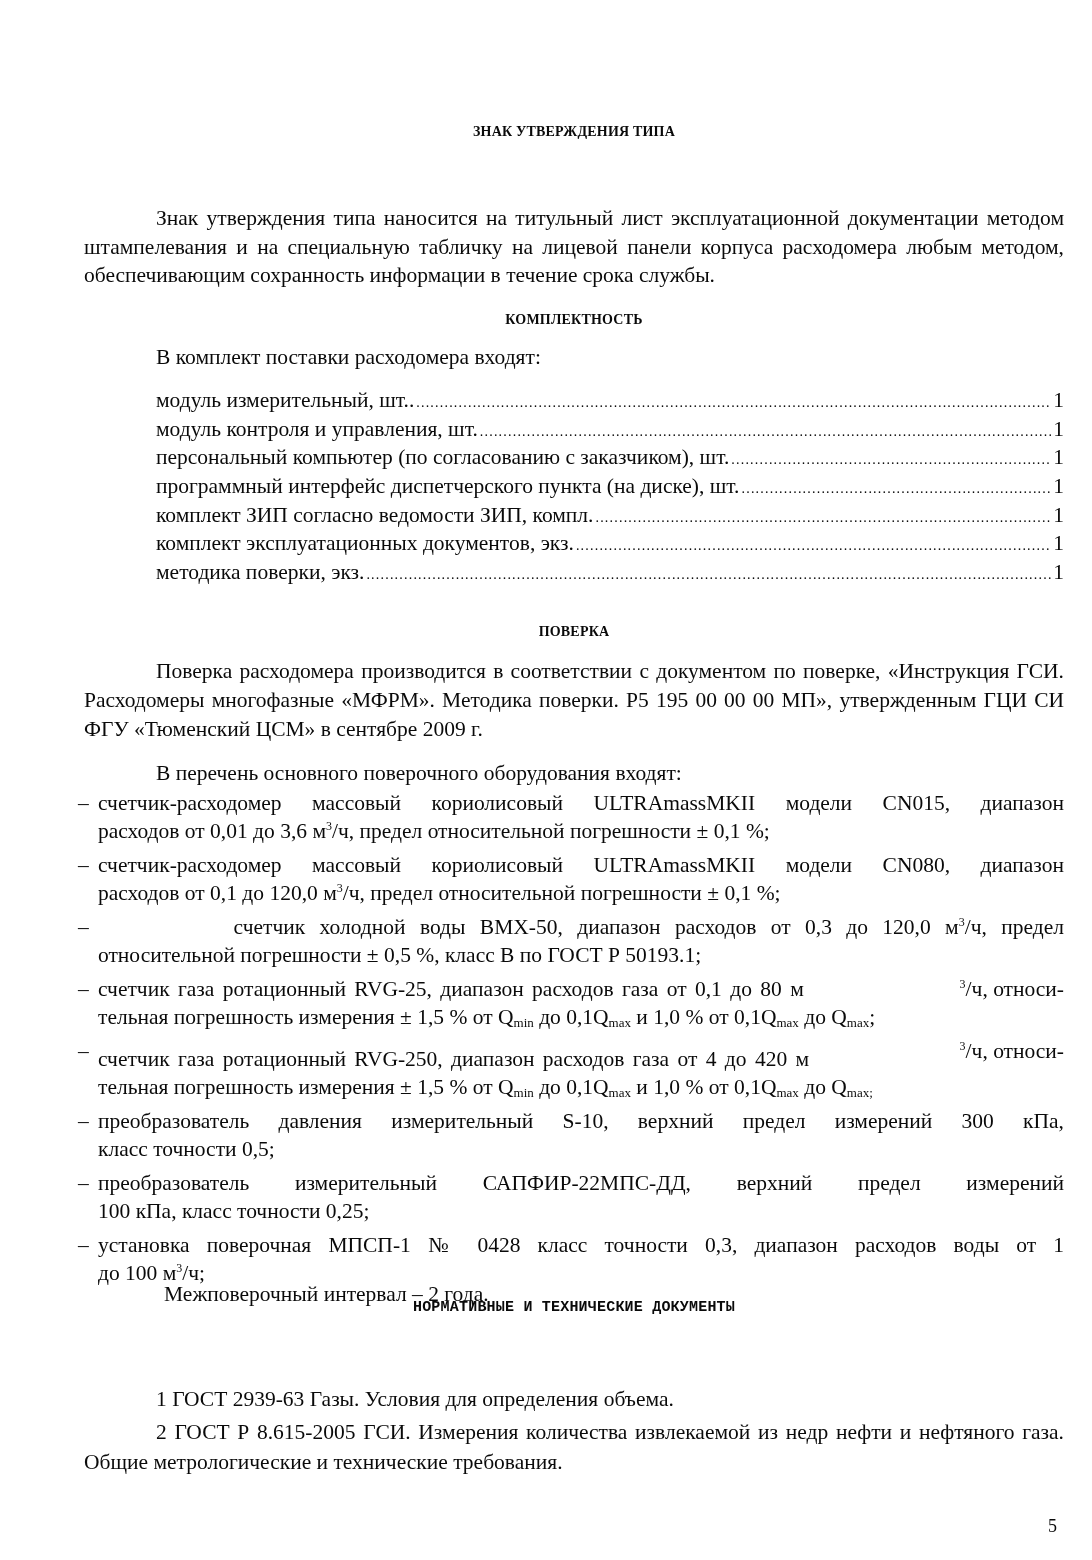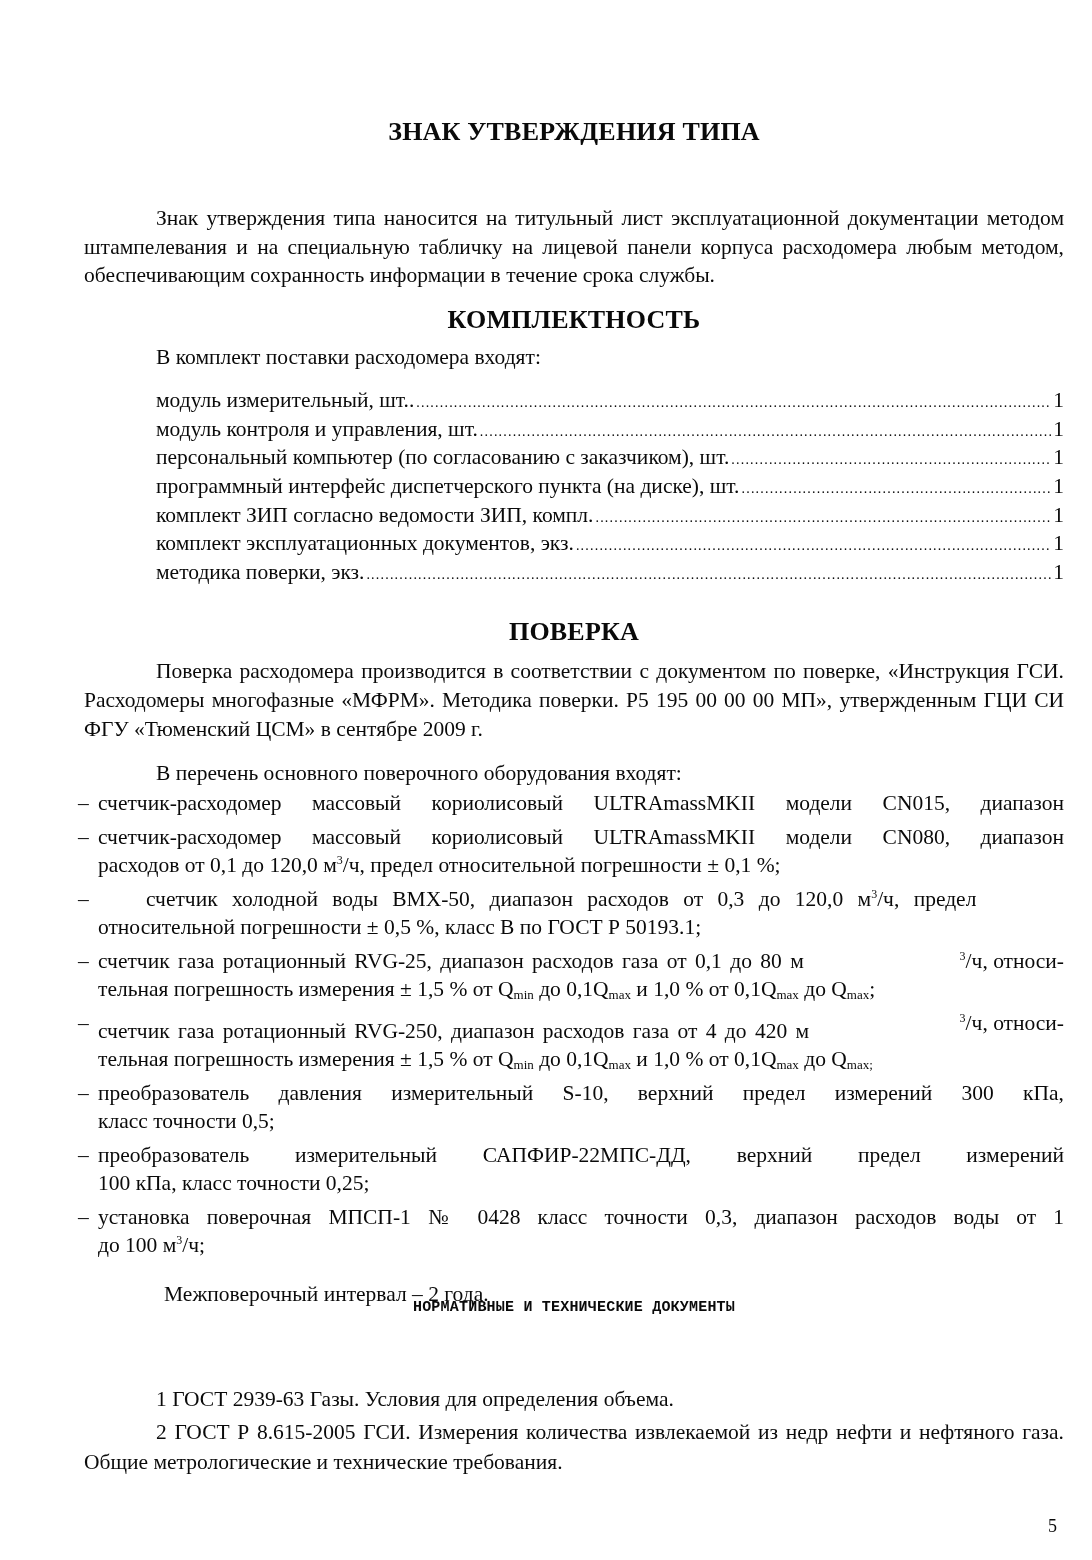--- a/index.html
+++ b/index.html
@@ -5,21 +5,21 @@
   html, body { margin: 0; padding: 0; background: #ffffff; }
   body {
     width: 1092px; height: 1560px; position: relative; overflow: hidden;
     font-family: "Liberation Serif", "DejaVu Serif", serif;
     color: #0a0a0a;
     font-size: 21.5px;
     line-height: 28px;
   }
   .page { position: absolute; left: 84px; top: 0; width: 980px; }
   .h {
-    text-align: center; font-weight: bold; font-size: 26px;
+    text-align: center; font-weight: bold; font-size: 14px;
     letter-spacing: 0.2px;
   }
   .p { text-align: justify; text-align-last: left; }
   .indent { text-indent: 72px; }
   .just-full { text-align: justify; }
   .abs { position: absolute; left: 0; width: 980px; }
 
   .kit-intro { position: absolute; left: 72px; }
   .kit-list { position: absolute; left: 72px; width: 908px; }
   .kit-row {
@@ -92,31 +92,32 @@
 
   <div class="abs h" style="top:618px;">ПОВЕРКА</div>
   <div class="abs p indent" style="top:657px; line-height:29px;">Поверка расходомера производится в соответствии с документом по поверке, «Инструкция ГСИ. Расходомеры многофазные «МФРМ». Методика поверки. Р5 195 00 00 00 МП», утвержденным ГЦИ СИ ФГУ «Тюменский ЦСМ» в сентябре 2009 г.</div>
   <div class="abs indent" style="top:759px;font-family:Liberation Serif, serif;">В перечень основного поверочного оборудования входят:</div>
 
   <div class="abs" style="top:789px; left:-6px; width:986px;">
 
     <div class="eq-item">
       <span class="dash">–</span>
       <div class="just-full" style="text-align-last:justify;">счетчик-расходомер массовый кориолисовый ULTRAmassMKII модели CN015,  диапазон</div>
+      <div><span>расходов от 0,01 до 3,6 м</span><sup>3</sup><span>/ч, предел относительной погрешности ± 0,1 %;</span></div>
     </div>
 
     <div class="eq-item">
       <span class="dash">–</span>
       <div class="just-full" style="text-align-last:justify;">счетчик-расходомер массовый кориолисовый ULTRAmassMKII модели CN080,  диапазон</div>
       <div><span>расходов от 0,1 до 120,0 м</span><sup>3</sup><span>/ч, предел относительной погрешности ± 0,1 %;</span></div>
     </div>
 
     <div class="eq-item">
       <span class="dash">–</span>
-      <div style="display:flex; justify-content:flex-start;margin-left:48px;">
+      <div style="display:flex; justify-content:flex-end;margin-left:48px;">
           <span style="word-spacing:9px;">счетчик холодной воды ВМХ-50, диапазон расходов от 0,3 до 120,0 м</span>
           <span><sup>3</sup><span style="word-spacing:9px;">/ч, предел</span></span>
         </div>
       <div>относительной погрешности ± 0,5 %, класс В по ГОСТ Р 50193.1;</div>
     </div>
 
     <div class="eq-item">
       <span class="dash">–</span>
       <div style="display:flex; justify-content:space-between;">
           <span style="word-spacing:3px;">счетчик газа ротационный RVG-25, диапазон расходов газа от 0,1 до 80 м</span>

